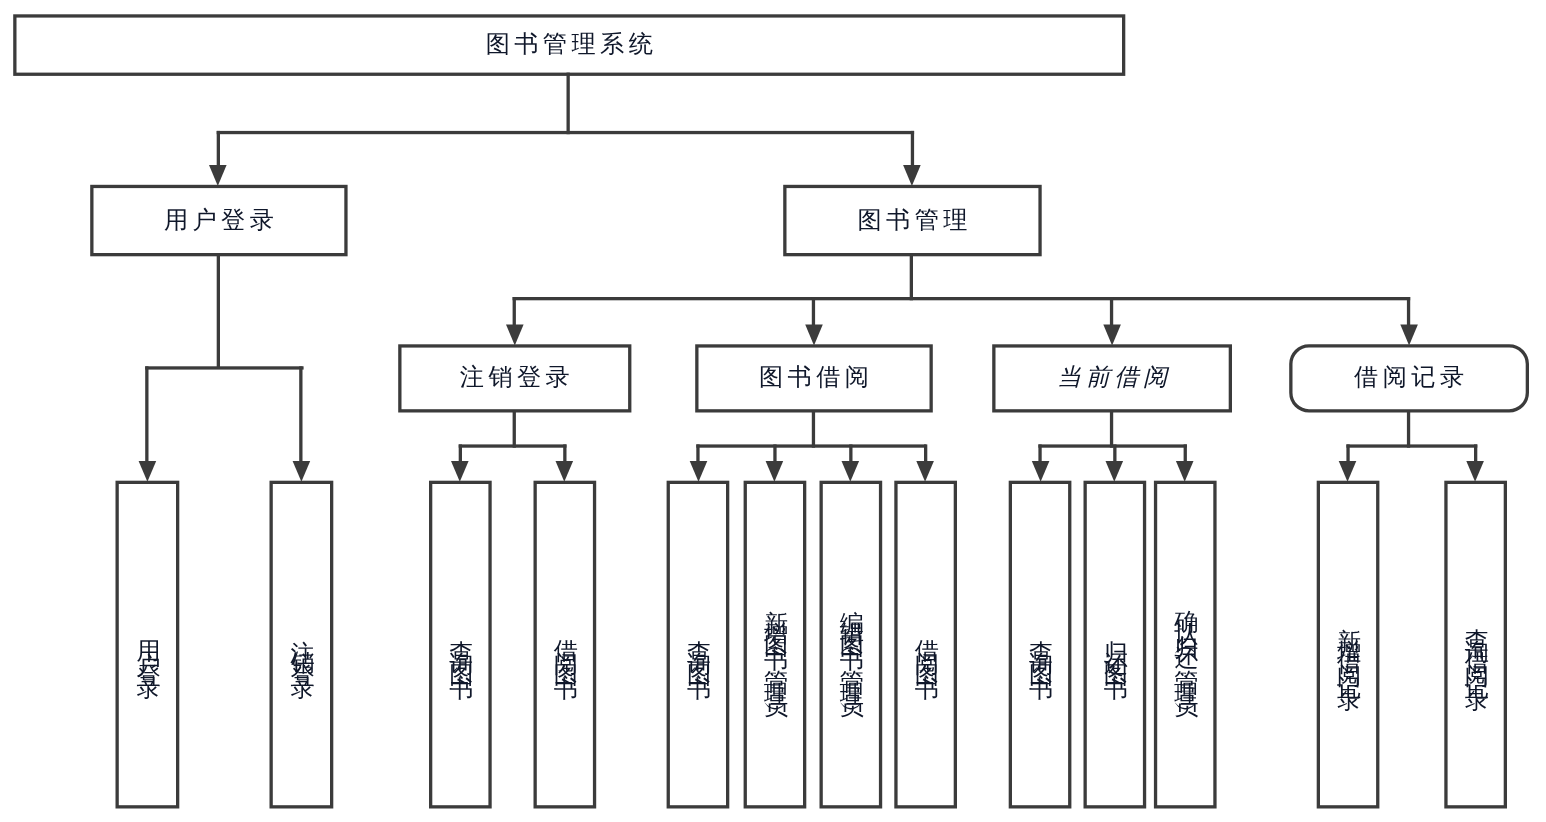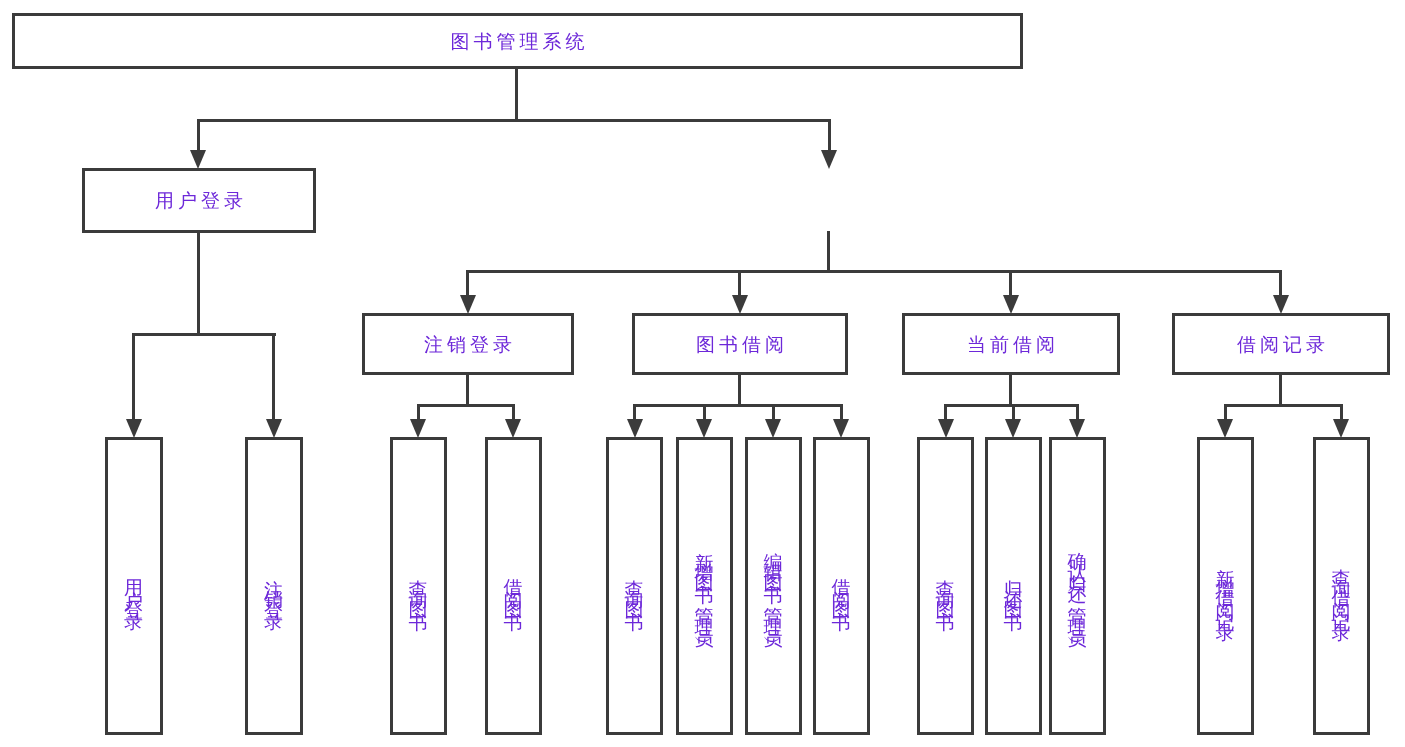--- a/index.html
+++ b/index.html
@@ -6,21 +6,21 @@
   html,body { background:#ffffff; }
   .canvas {
     position:relative; width:1405px; height:747px; background:#ffffff;
     font-family:"DejaVu Sans","Liberation Sans",sans-serif; overflow:hidden;
   }
   .box {
     position:absolute; background:#ffffff; border:3px solid #3b3b3b;
     display:flex; align-items:center; justify-content:center;
   }
   .lbl {
-    font-size:19px; color:#6d28d9; letter-spacing:4px; white-space:nowrap;
+    font-size:22px; color:#0f172a; letter-spacing:4px; white-space:nowrap;
     text-indent:4px; line-height:1;
   }
   .vbox .lbl {
     writing-mode:vertical-rl; text-orientation:mixed;
     letter-spacing:11px; text-indent:0; line-height:1;
   }
   .line { position:absolute; background:#3b3b3b; }
   .arr {
     position:absolute; width:0; height:0;
     border-left:8px solid transparent; border-right:8px solid transparent;
@@ -36,31 +36,34 @@
 
 <div class="canvas">
 
   <div class="box" style="left:12px;top:13px;width:1011px;height:56px;">
     <span class="lbl">图书管理系统</span>
   </div>
 
   <div class="box" style="left:82px;top:168px;width:234px;height:65px;">
     <span class="lbl">用户登录</span>
   </div>
+  <div class="box" style="left:712px;top:168px;width:235px;height:65px;">
+    <span class="lbl">图书管理</span>
+  </div>
 
   <div class="box" style="left:362px;top:313px;width:212px;height:62px;">
     <span class="lbl">注销登录</span>
   </div>
   <div class="box" style="left:632px;top:313px;width:216px;height:62px;justify-content:center;">
     <span class="lbl">图书借阅</span>
   </div>
-  <div class="box" style="left:902px;top:313px;width:218px;height:62px;">
+  <div class="box" style="left:902px;top:313px;width:218px;height:62px;font-style:italic;">
     <span class="lbl">当前借阅</span>
   </div>
-  <div class="box" style="left:1172px;top:313px;width:218px;height:62px;">
+  <div class="box" style="left:1172px;top:313px;width:218px;height:62px;border-radius:18px;">
     <span class="lbl">借阅记录</span>
   </div>
 
   <div class="box vbox" style="left:105px;top:437px;width:58px;height:298px;">
     <span class="lbl">用户登录</span>
   </div>
   <div class="box vbox" style="left:245px;top:437px;width:58px;height:298px;">
     <span class="lbl">注销登录</span>
   </div>
 

